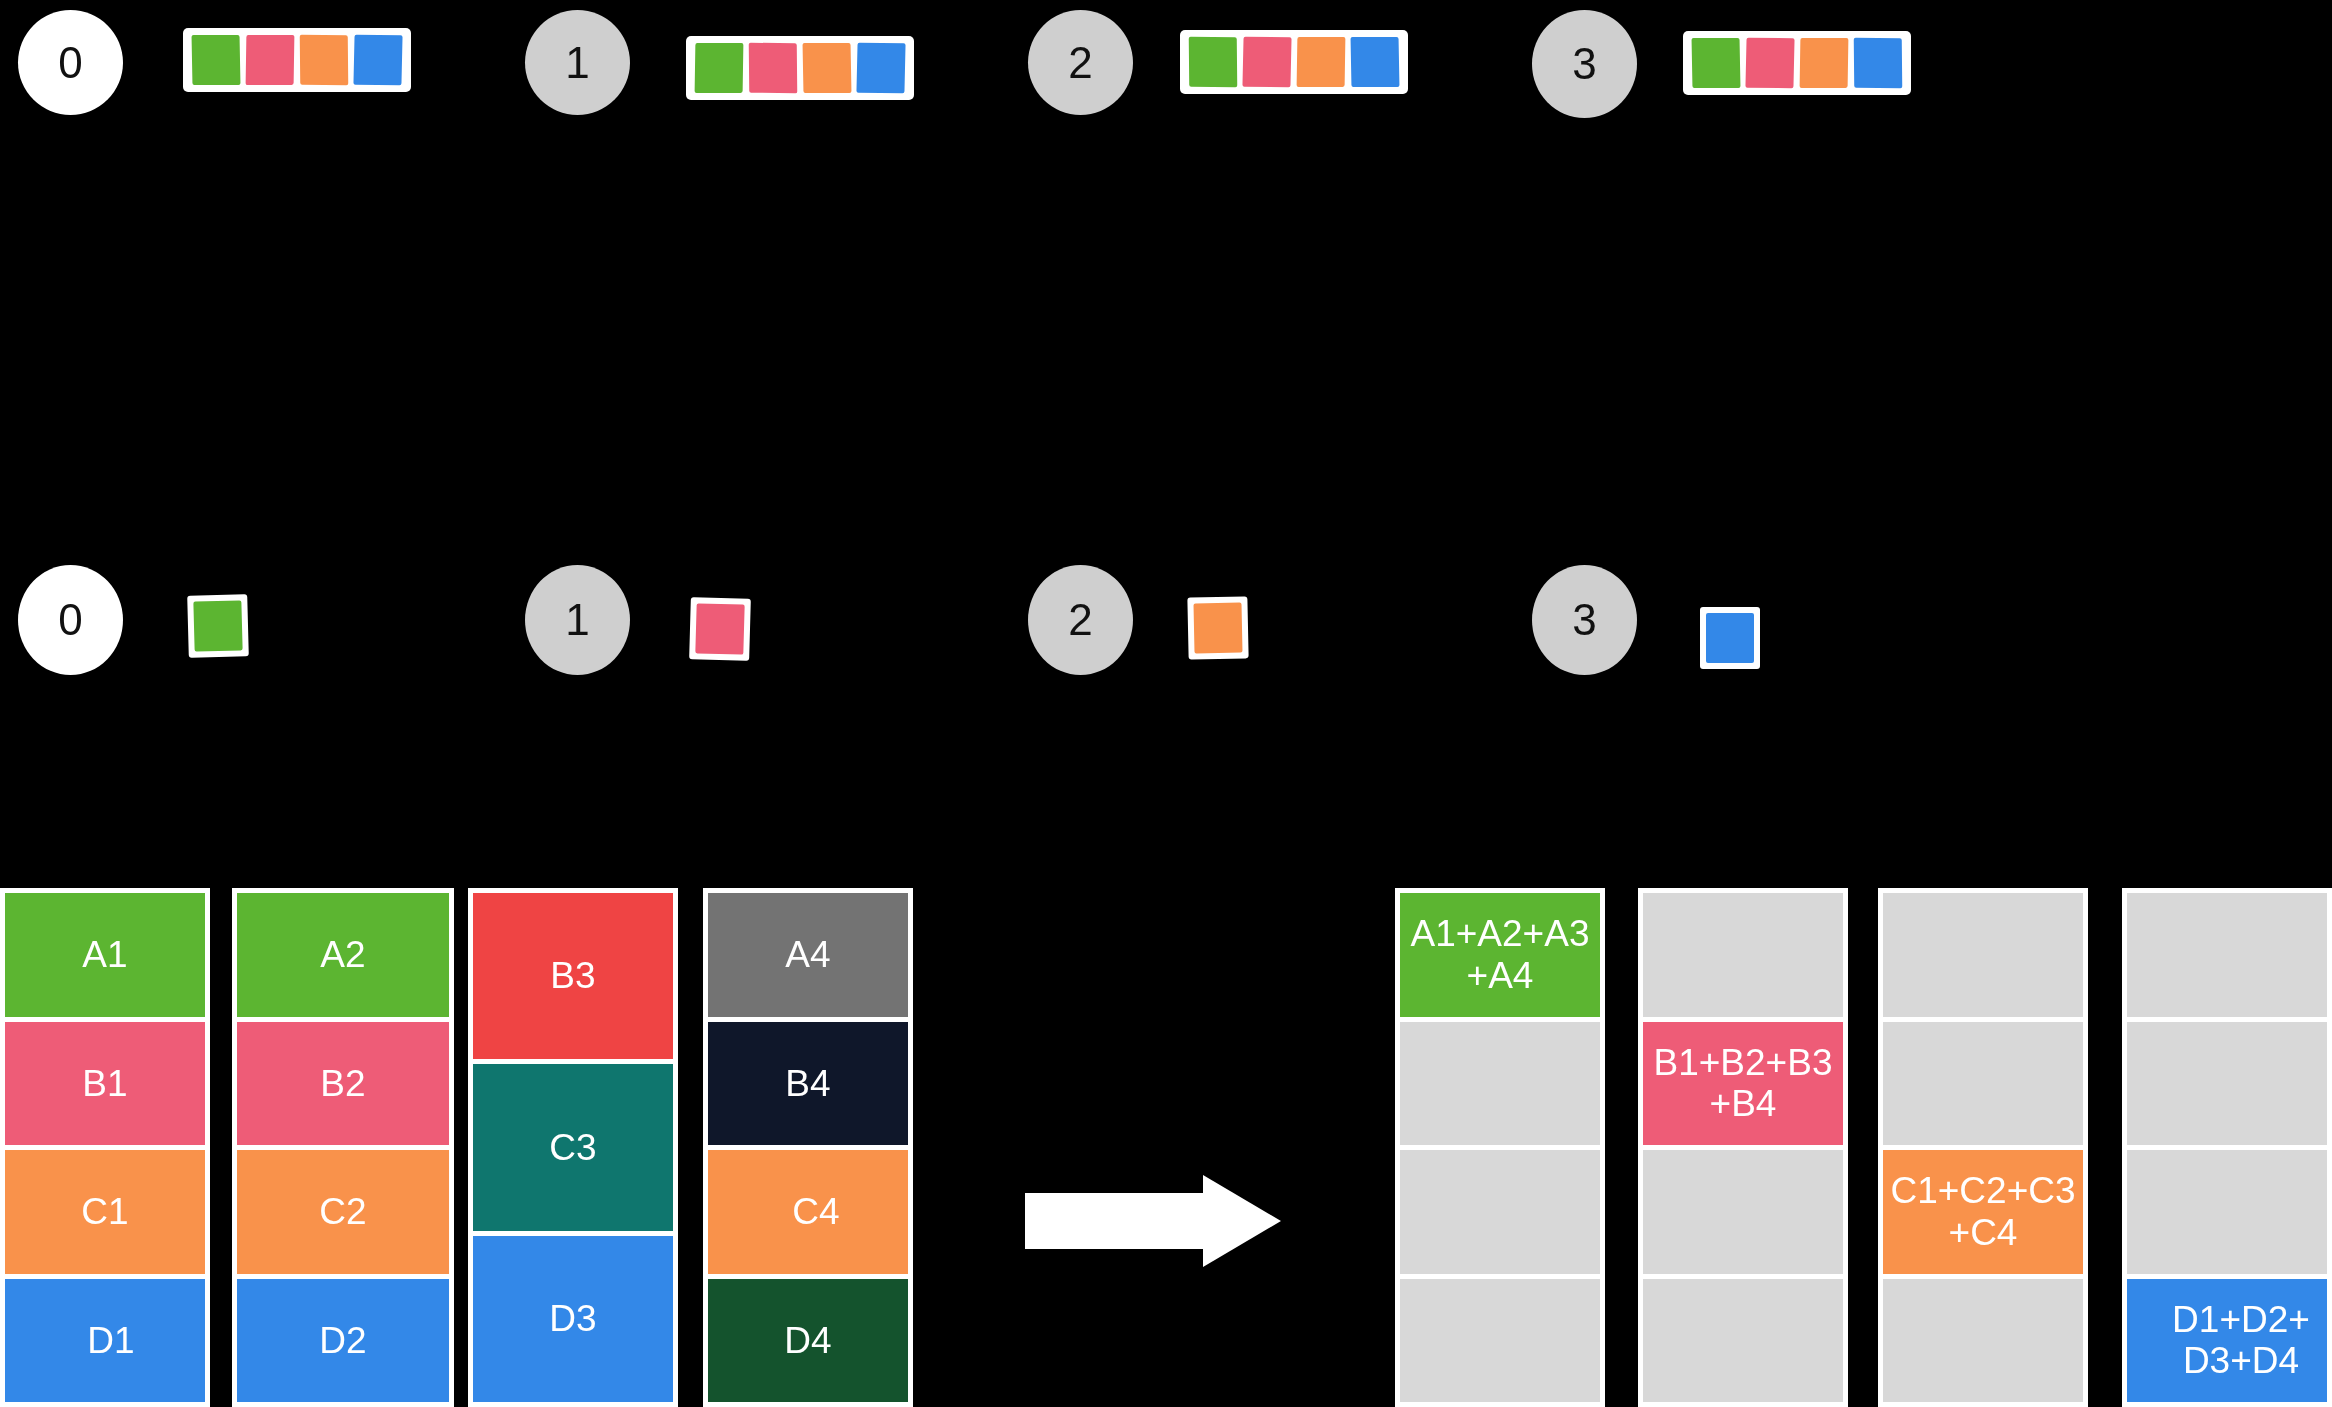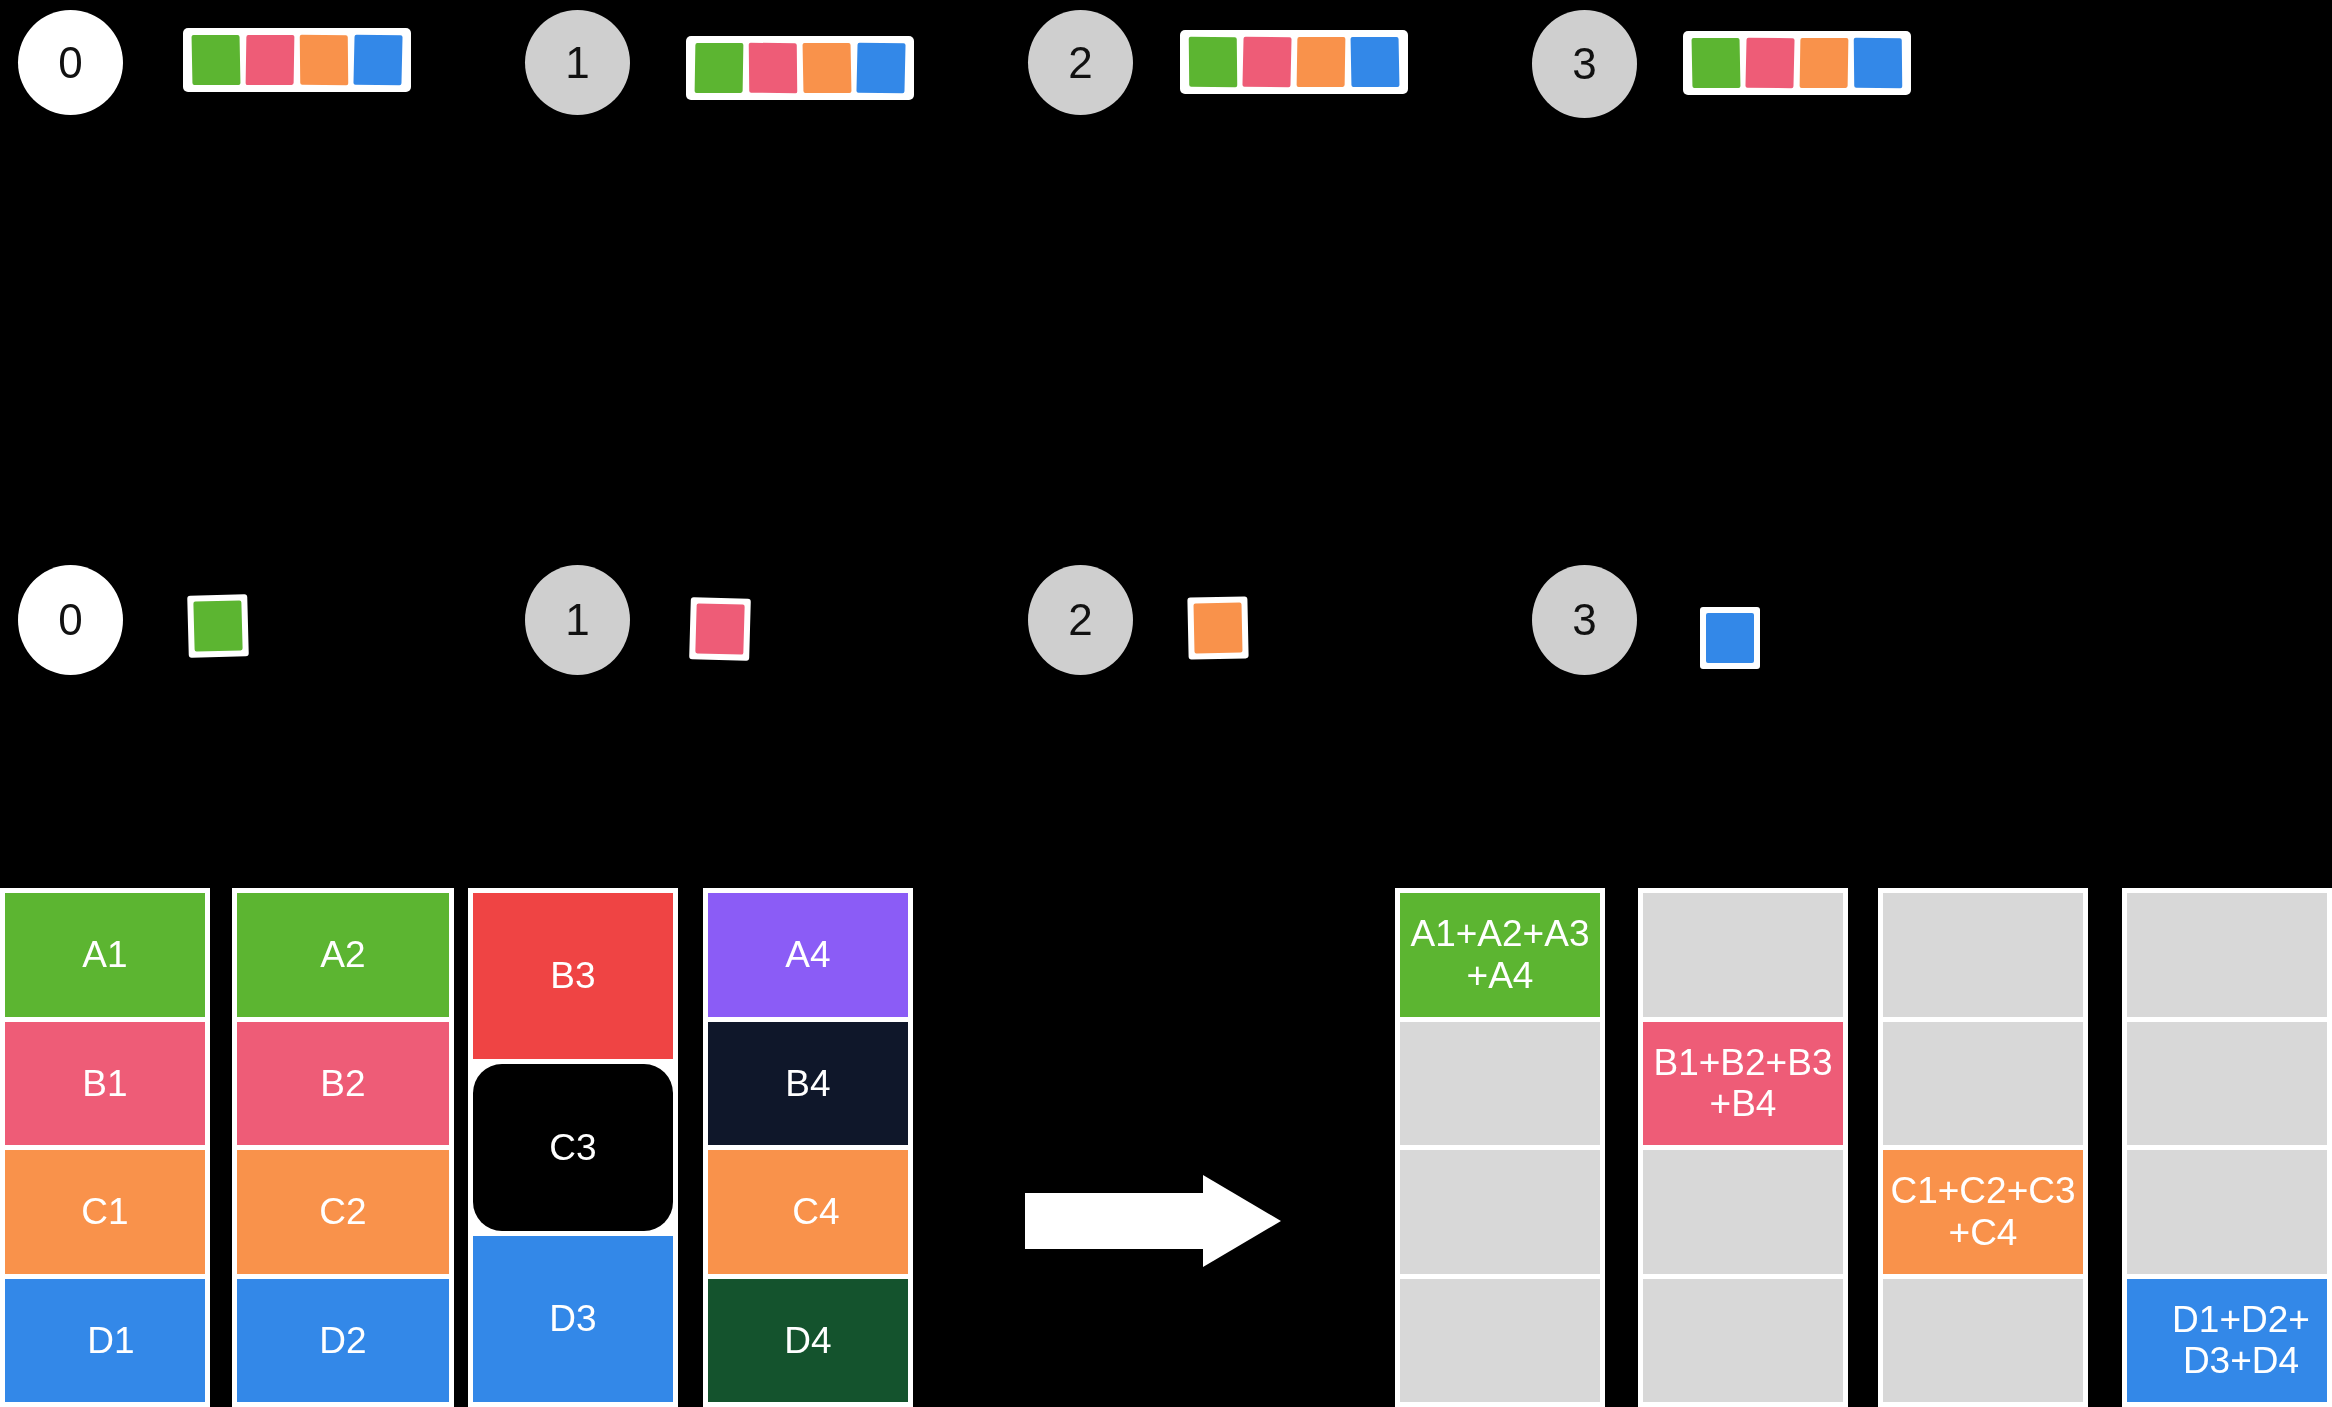--- a/index.html
+++ b/index.html
@@ -194,26 +194,26 @@
 
   <div class="col" style="left:232px; top:888px; width:222px; height:519px;">
     <div class="cell" style="background:#5CB531;">A2</div>
     <div class="cell" style="background:#EE5C77;">B2</div>
     <div class="cell" style="background:#F9924B;">C2</div>
     <div class="cell" style="background:#3388E8;">D2</div>
   </div>
 
   <div class="col" style="left:468px; top:888px; width:210px; height:519px;">
     <div class="cell" style="background:#ef4444;">B3</div>
-    <div class="cell" style="background:#000000;border-radius:29px;">C3</div>
+    <div class="cell" style="background:#0f766e;">C3</div>
     <div class="cell" style="background:#3388E8;">D3</div>
   </div>
 
   <div class="col" style="left:703px; top:888px; width:210px; height:519px;">
-    <div class="cell" style="background:#8b5cf6;">A4</div>
+    <div class="cell" style="background:#737373;">A4</div>
     <div class="cell" style="background:#0f172a;">B4</div>
     <div class="cell" style="background:#F9924B;padding-left:20px;">C4</div>
     <div class="cell" style="background:#14532d;">D4</div>
   </div>
 
   <div class="arrow" style="left:1025px; top:1175px; width:258px; height:92px; background:transparent;">
     <div class="arrow-shaft"></div>
     <div class="arrow-head"></div>
   </div>
 

